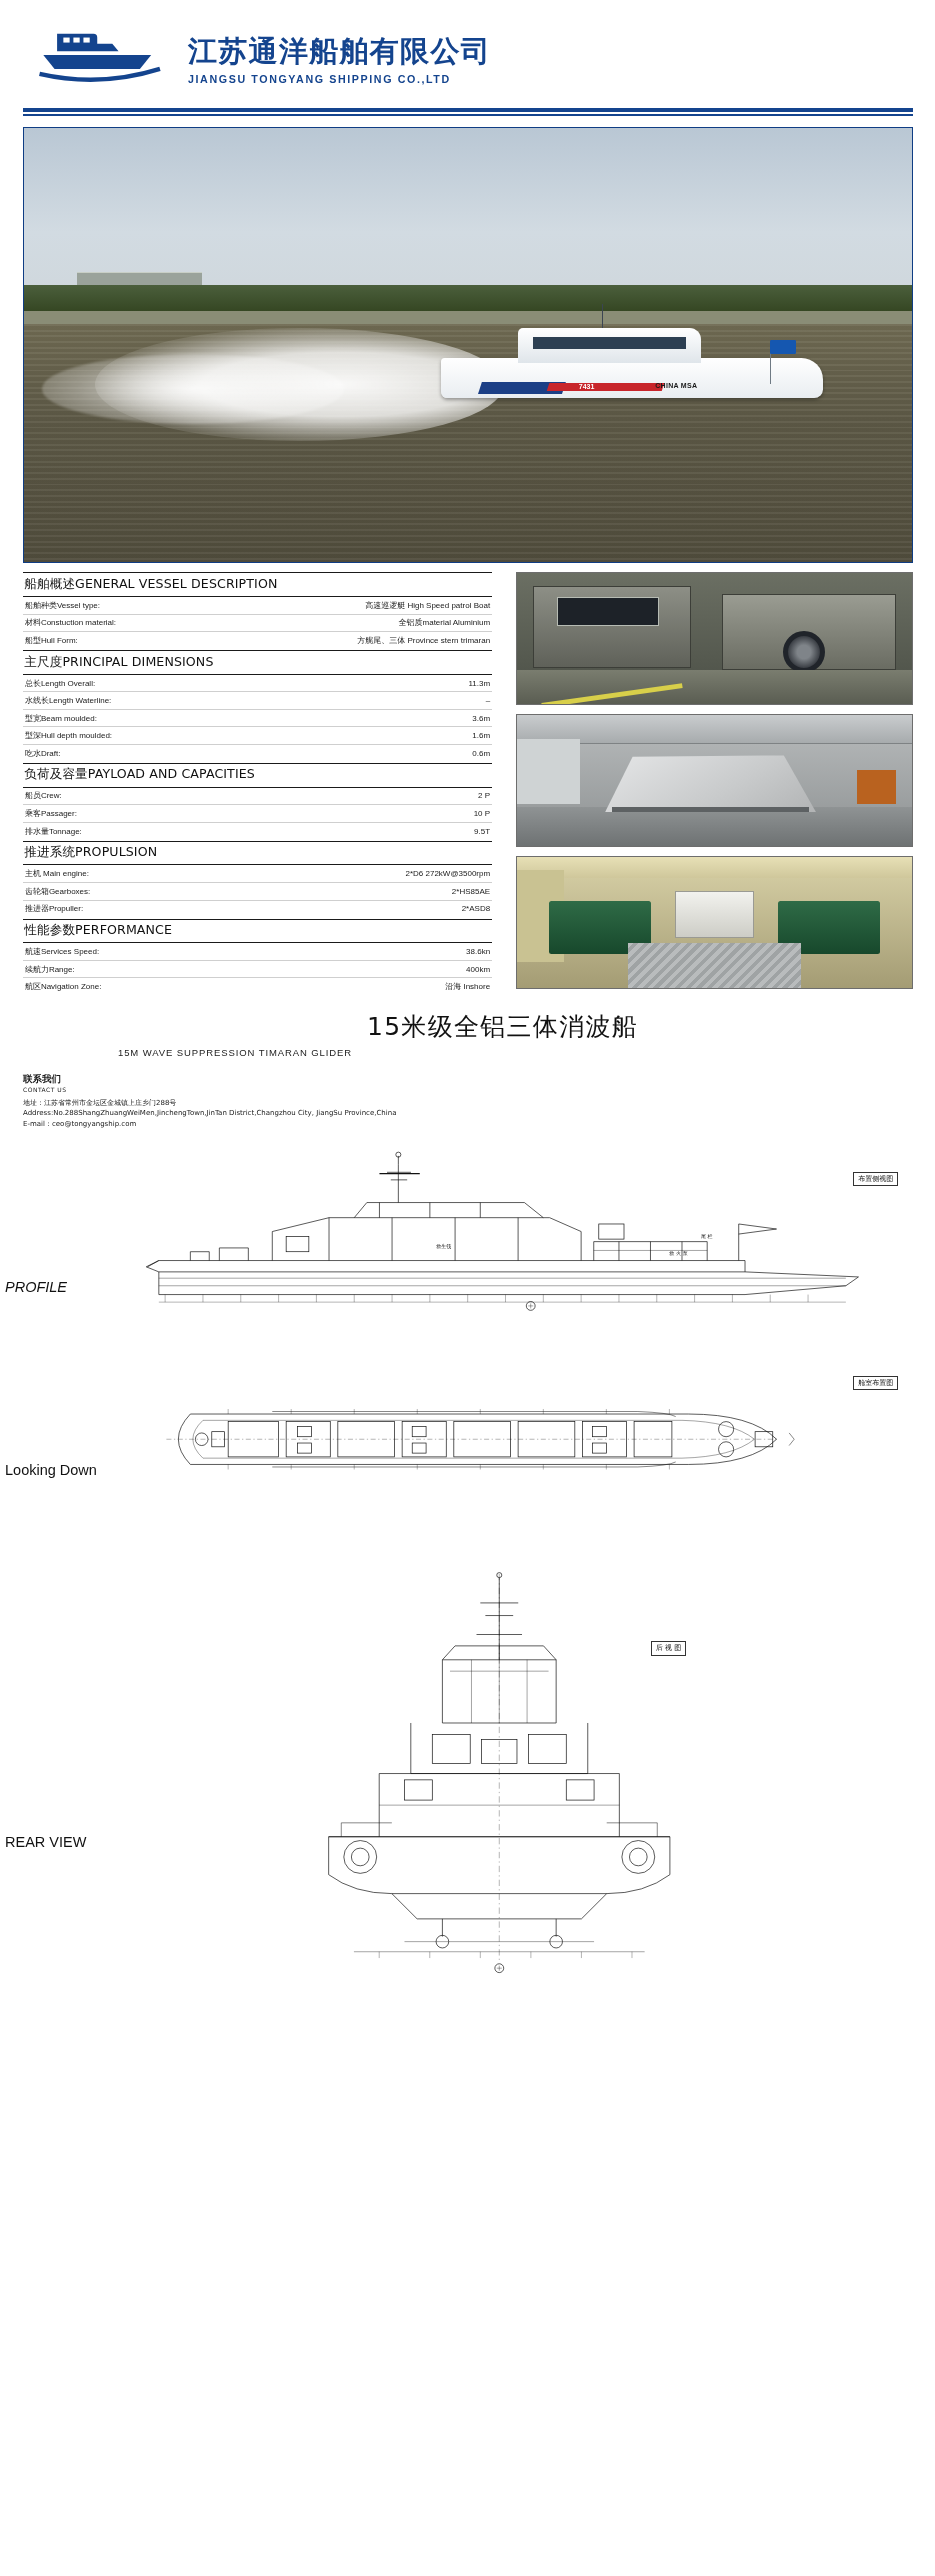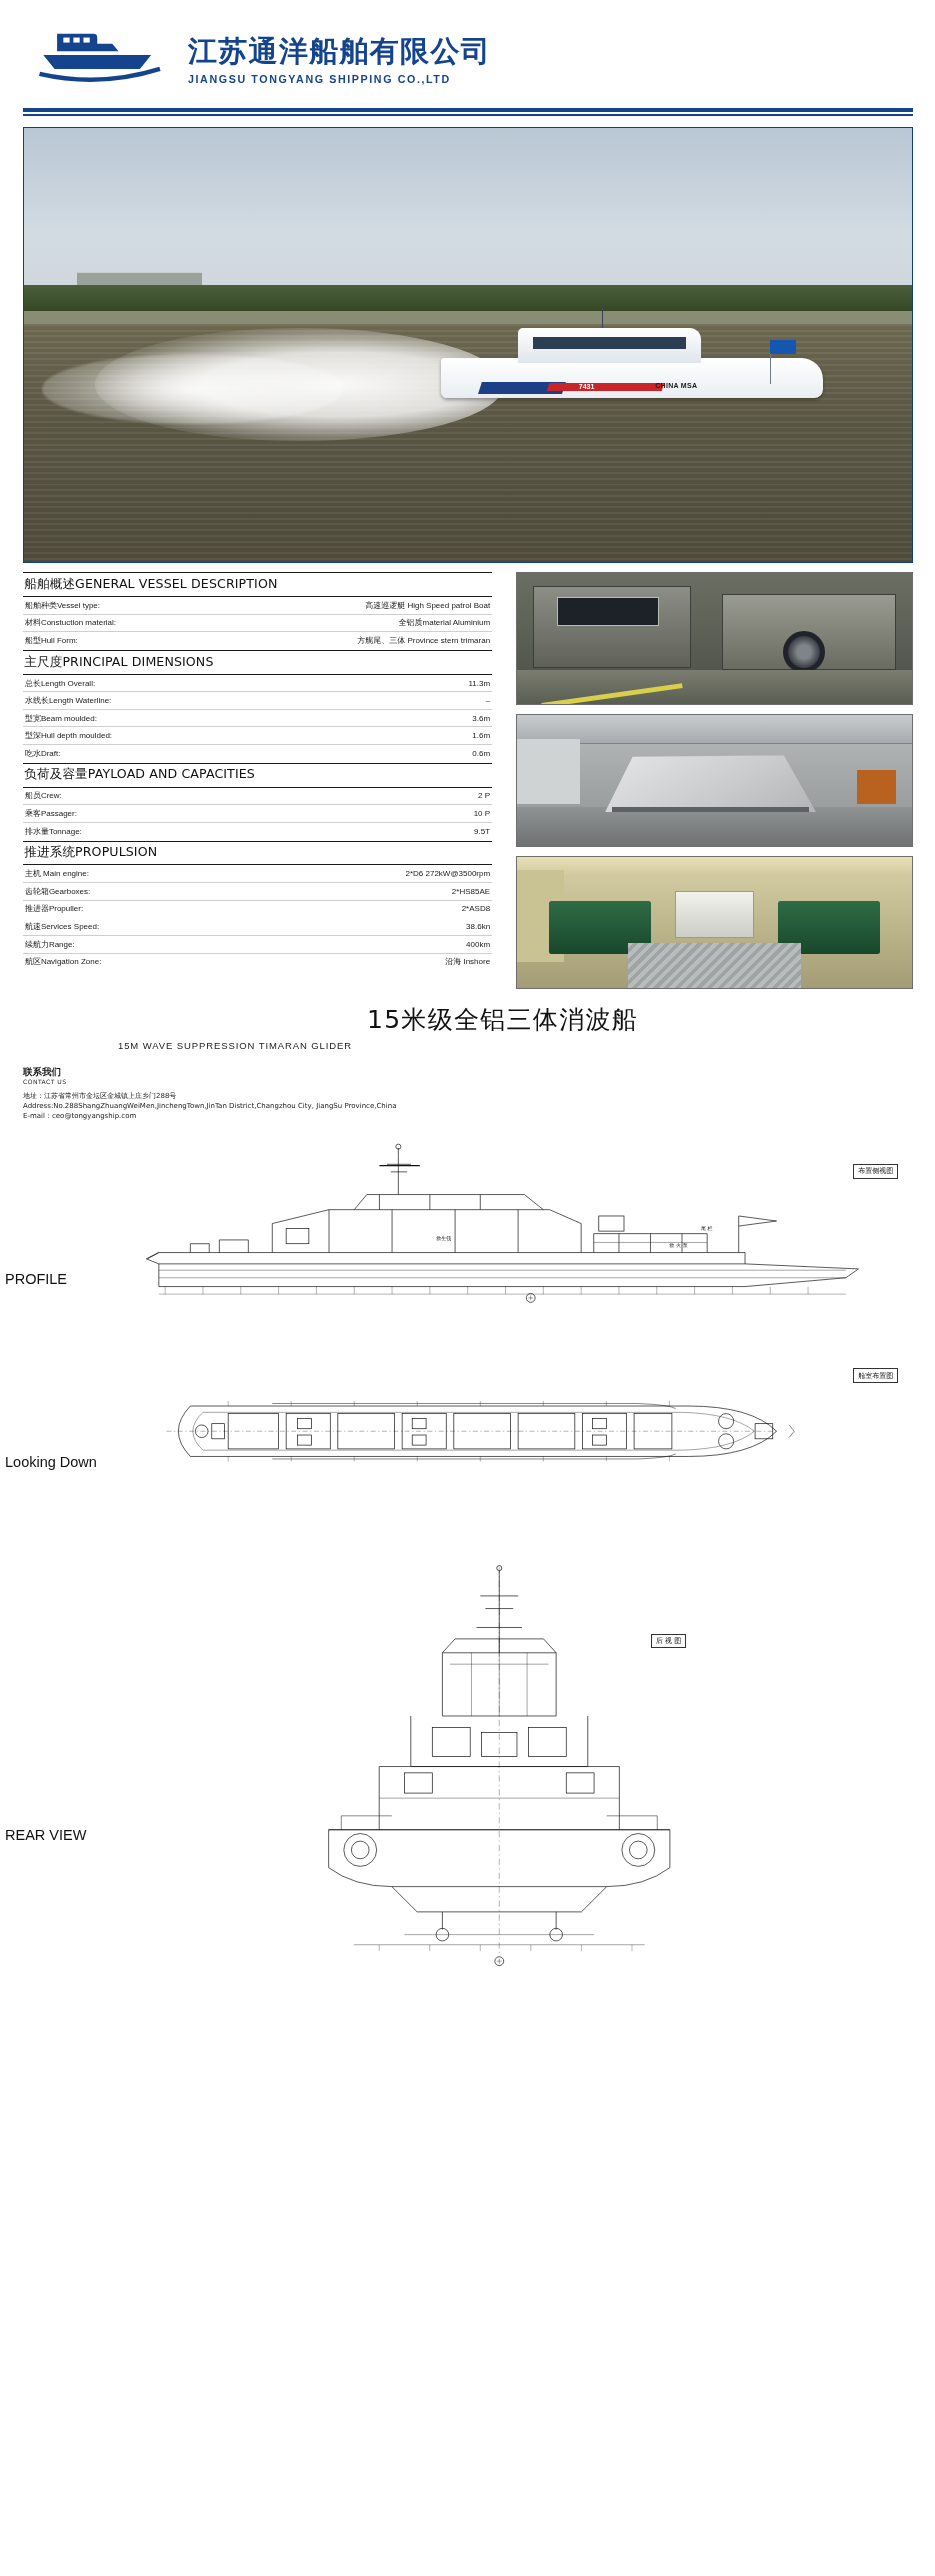--- a/index.html
+++ b/index.html
@@ -481,20 +481,21 @@
           <td>齿轮箱Gearboxes:</td>
           <td class="val">2*HS85AE</td>
         </tr>
         <tr>
           <td>推进器Propuller:</td>
           <td class="val">2*ASD8</td>
         </tr>
       </tbody>
         </table>
 
+      <div class="sec-title">性能参数PERFORMANCE</div>
       <table class="spec-table">
         <tbody>
             <tr>
           <td>航速Services Speed:</td>
           <td class="val">38.6kn</td>
         </tr>
         <tr>
           <td>续航力Range:</td>
           <td class="val">400km</td>
         </tr>
@@ -540,21 +541,21 @@
     <div class="contact">
       <div class="ct-cn">联系我们</div>
       <div class="ct-en">CONTACT US</div>
       <div>地址：江苏省常州市金坛区金城镇上庄乡门288号</div>
       <div>Address:No.288ShangZhuangWeiMen,JinchengTown,JinTan District,Changzhou City, JiangSu Province,China</div>
       <div>E-mail：ceo@tongyangship.com</div>
     </div>
   </div>
 
   <div class="drawing-row">
-    <div class="drawing-label" style="top:142px;">PROFILE</div>
+    <div class="drawing-label" style="top:142px;font-style:italic;">PROFILE</div>
     <div class="dwg-tag" style="right:38px; top:35px;">布置侧视图</div>
     <svg class="dwg-svg" width="936" height="208" viewBox="0 0 1481 330">
       <g stroke="#111" fill="none" stroke-width="1.1">
 
         <path d="M250 250 L1180 250 L1340 236 L1360 222 L1180 214 L250 214 Z"></path>
         <path d="M250 214 L230 206 L250 196 L1180 196 L1180 214"></path>
 
         <path d="M250 236 L1340 236" stroke-width="0.6"></path>
         <path d="M250 224 L1340 224" stroke-width="0.6"></path>
 

